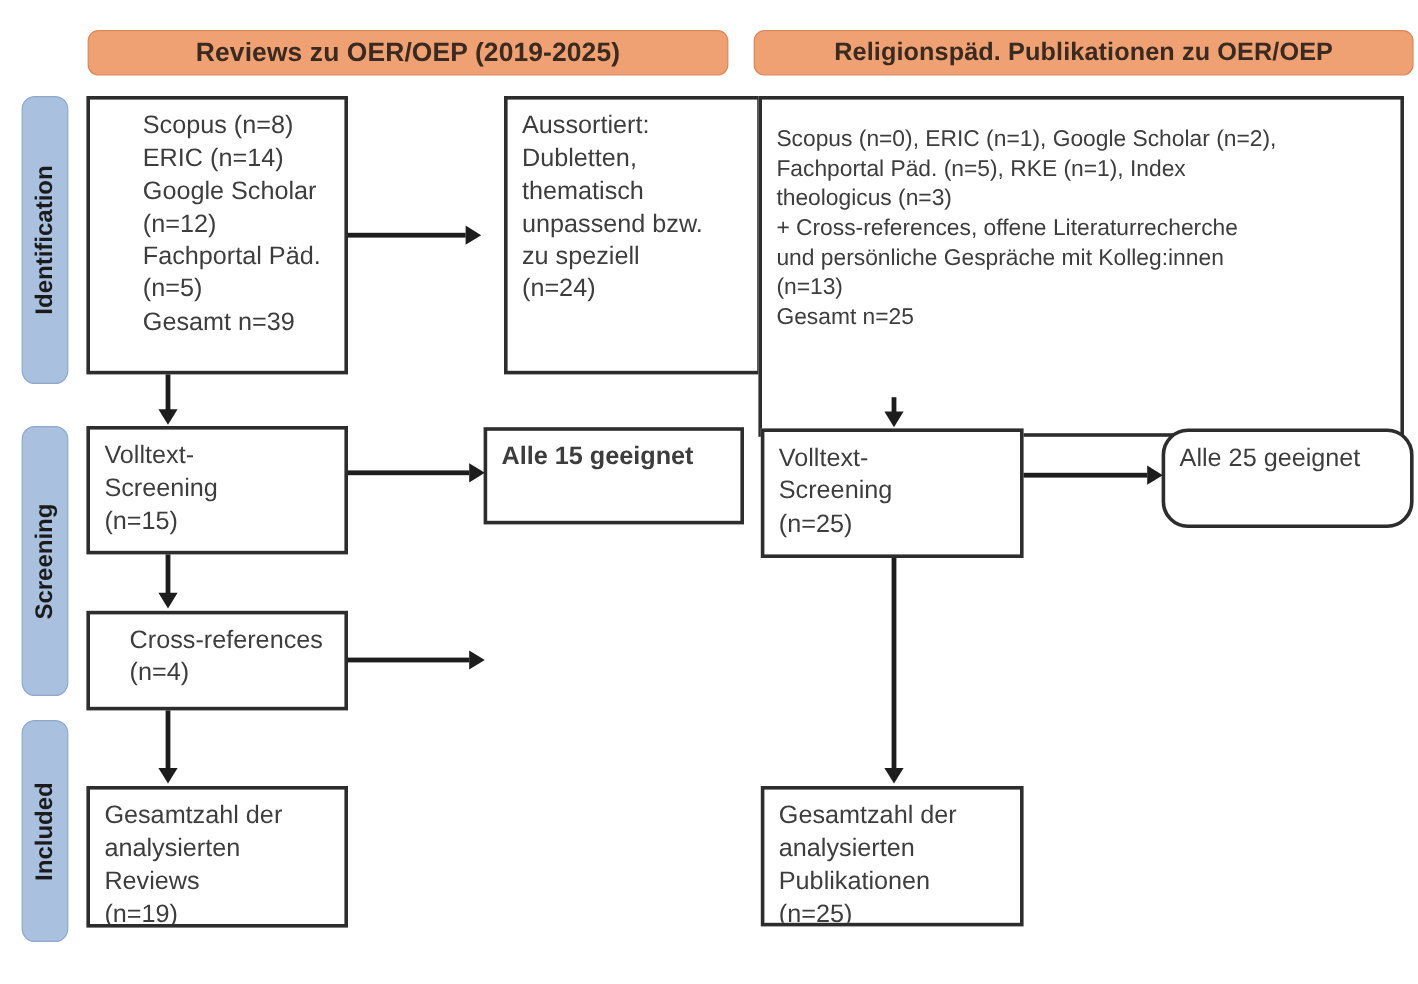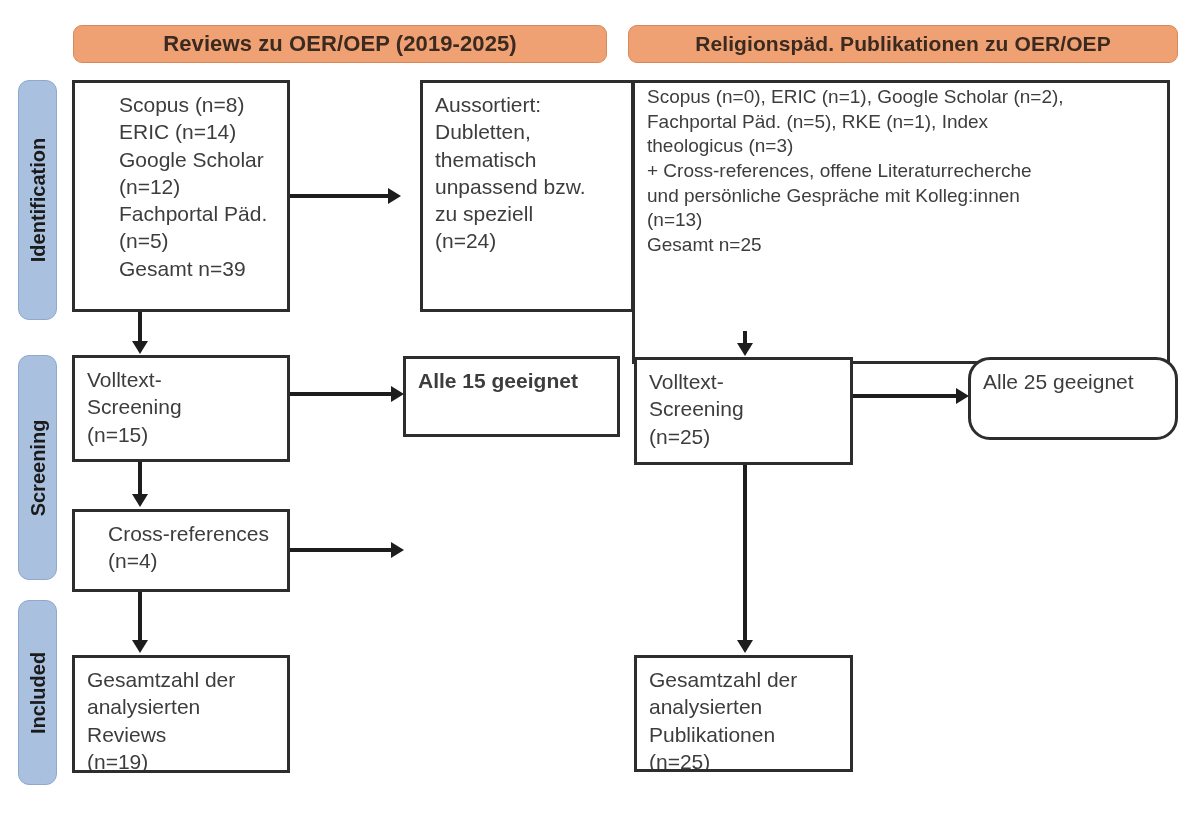--- a/index.html
+++ b/index.html
@@ -163,21 +163,21 @@
   <div class="arrow-right" style="left:391px; top:542px;"></div>
 
   <div class="conn-v" style="left:138px; top:592px; width:4px; height:50px;"></div>
   <div class="arrow-down" style="left:132px; top:640px;"></div>
 
   <div class="flow-box fs-21" style="left:72px; top:655px; width:218px; height:118px;">Gesamtzahl der
 analysierten
 Reviews
 (n=19)</div>
 
-  <div class="flow-box fs-19" style="left:632px; top:80px; width:538px; height:284px; padding-top:2px;">Scopus (n=0), ERIC (n=1), Google Scholar (n=2),
+  <div class="flow-box fs-19" style="left:632px; top:80px; width:538px; height:284px; padding-top:22px;">Scopus (n=0), ERIC (n=1), Google Scholar (n=2),
 Fachportal Päd. (n=5), RKE (n=1), Index
 theologicus (n=3)
 + Cross-references, offene Literaturrecherche
 und persönliche Gespräche mit Kolleg:innen
 (n=13)
 Gesamt n=25</div>
 
   <div class="conn-v" style="left:743px; top:331px; width:4px; height:14px;"></div>
   <div class="arrow-down" style="left:737px; top:343px;"></div>
 

